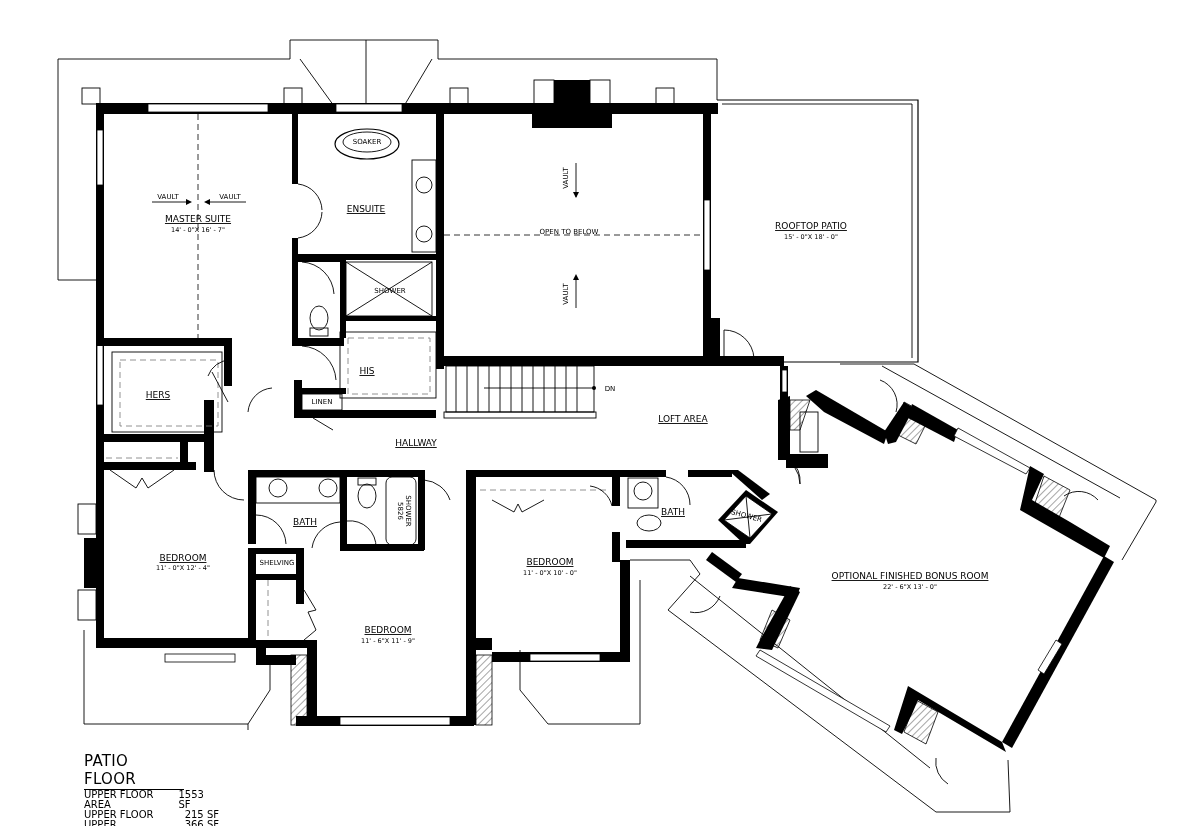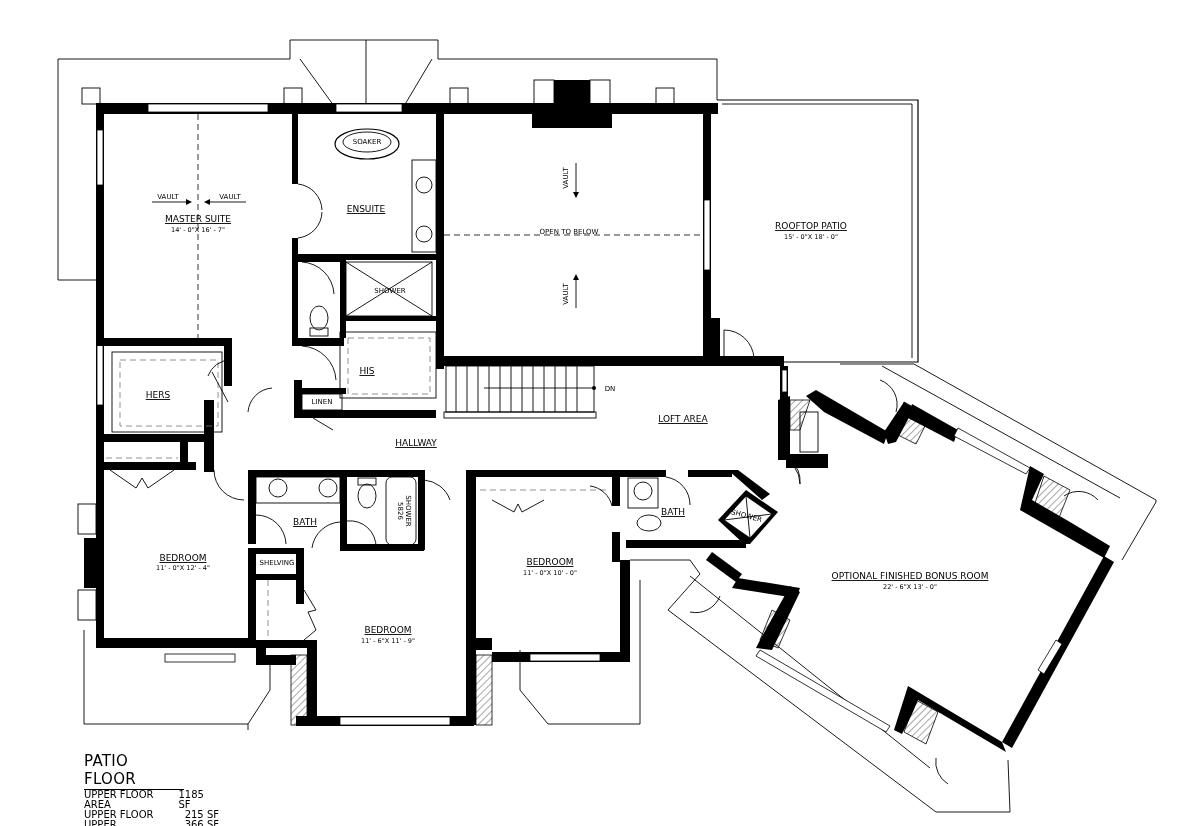--- a/index.html
+++ b/index.html
@@ -334,21 +334,21 @@
 
     <text class="lbl" x="910" y="579">OPTIONAL FINISHED BONUS ROOM</text>
     <text class="dim" x="910" y="589">22' - 6"X 13' - 0"</text>
   </g>
 </svg>
 
 <div class="legend">
   <div class="legend-title">PATIO FLOOR</div>
   <div class="legend-row">
     <span>UPPER FLOOR AREA</span>
-    <span>1185 SF</span>
+    <span>1553 SF</span>
   </div>
   <div class="legend-row">
     <span>UPPER FLOOR</span>
     <span>215 SF</span>
   </div>
   <div class="legend-row">
     <span>UPPER</span>
     <span>366 SF</span>
   </div>
 </div>

